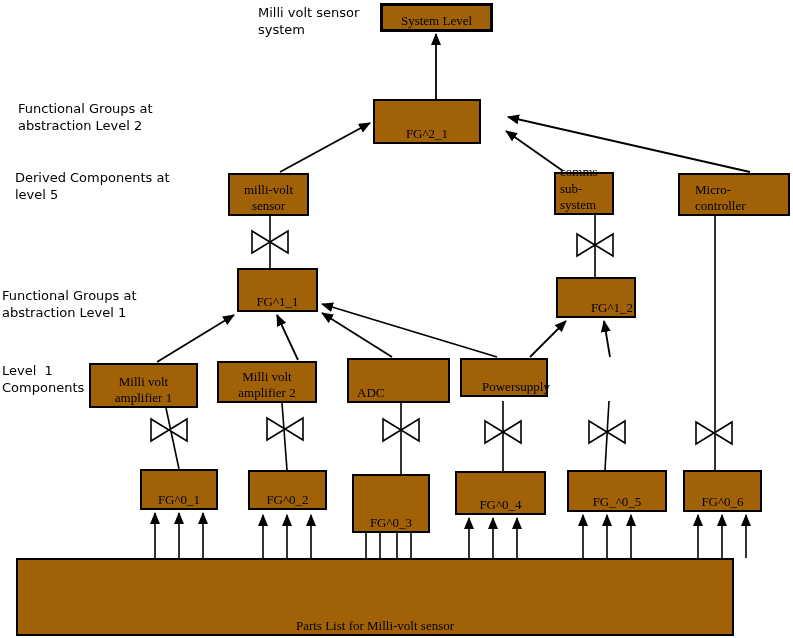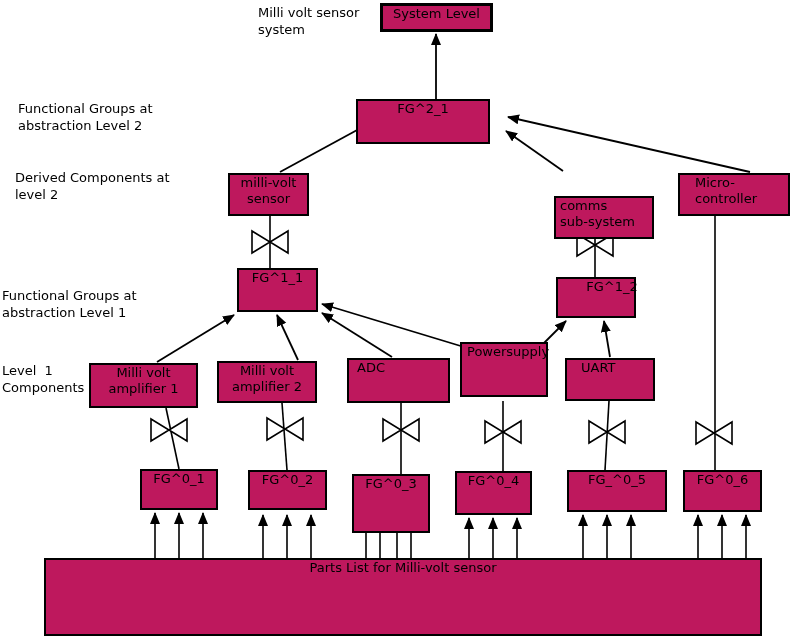--- a/index.html
+++ b/index.html
@@ -3,22 +3,22 @@
 <meta charset="utf-8">
 <style>
   html,body { margin:0; padding:0; background:#fff; }
   .stage {
     position:relative; width:793px; height:638px; background:#ffffff;
     font-family:"DejaVu Sans", sans-serif; font-size:13px; color:#000;
     overflow:hidden;
   }
   .wires { position:absolute; left:0; top:0; }
   .box {
-    position:absolute; background:#be185d; border:2px solid #000;
-    display:flex; align-items:flex-start; box-sizing:border-box; z-index:2;
+    position:absolute; background:#a16207; border:2px solid #000;
+    display:flex; align-items:flex-end; box-sizing:border-box; z-index:2;font-family:Liberation Serif, serif;
   }
   .box.center { justify-content:center; }
   .box.center span { text-align:center; }
   .box span { white-space:pre-line; line-height:1.25; }
   .box.thick { border-width:3px; }
   .lbl { position:absolute; white-space:pre; line-height:1.32; z-index:2; }
 </style>
 </head>
 <body>
 
@@ -87,38 +87,38 @@
       <path d="M589,421 L607,432 L589,443 Z M625,421 L607,432 L625,443 Z"></path>
       <path d="M696,422 L714,433 L696,444 Z M732,422 L714,433 L732,444 Z"></path>
     </g>
   </svg>
 
   <div class="lbl" style="left:258px; top:4px;">Milli volt sensor
 system</div>
   <div class="lbl" style="left:18px;  top:100px;">Functional Groups at
 abstraction Level 2</div>
   <div class="lbl" style="left:15px;  top:169px;">Derived Components at
-level 2</div>
+level 5</div>
   <div class="lbl" style="left:2px;   top:287px;">Functional Groups at
 abstraction Level 1</div>
   <div class="lbl" style="left:2px;   top:362px;">Level  1
 Components</div>
 
   <div class="box thick center" style="left:380px; top:3px; width:113px; height:29px;">
       <span>System Level</span>
     </div>
-  <div class="box center" style="left:356px; top:99px; width:134px; height:45px;">
+  <div class="box center" style="left:373px; top:99px; width:108px; height:45px;">
       <span>FG^2_1</span>
     </div>
 
   <div class="box center" style="left:228px; top:173px; width:81px; height:43px;">
       <span>milli-volt
 sensor</span>
     </div>
-  <div class="box left" style="left:554px; top:172px; width:100px; height:43px; padding-left:4px;margin-top:24px;">
+  <div class="box left" style="left:554px; top:172px; width:60px; height:43px; padding-left:4px;">
       <span>comms
 sub-system</span>
     </div>
   <div class="box left" style="left:678px; top:173px; width:112px; height:43px; padding-left:15px;">
       <span>Micro-
 controller</span>
     </div>
 
   <div class="box center" style="left:237px; top:268px; width:81px; height:44px;">
       <span>FG^1_1</span>
@@ -131,43 +131,40 @@
       <span>Milli volt
 amplifier 1</span>
     </div>
   <div class="box center" style="left:217px; top:361px; width:100px; height:42px;">
       <span>Milli volt
 amplifier 2</span>
     </div>
   <div class="box left" style="left:347px; top:358px; width:103px; height:45px; padding-left:8px;">
       <span>ADC</span>
     </div>
-  <div class="box left" style="left:460px; top:342px; width:88px; height:55px; padding-left:5px;">
+  <div class="box left" style="left:460px; top:358px; width:88px; height:39px; padding-left:20px;">
       <span>Powersupply</span>
-    </div>
-  <div class="box left" style="left:565px; top:358px; width:90px; height:43px; padding-left:14px;">
-      <span>UART</span>
     </div>
 
   <div class="box center" style="left:140px; top:469px; width:78px; height:41px;">
       <span>FG^0_1</span>
     </div>
   <div class="box center" style="left:248px; top:470px; width:79px; height:40px;">
       <span>FG^0_2</span>
     </div>
   <div class="box center" style="left:352px; top:474px; width:78px; height:59px;">
       <span>FG^0_3</span>
     </div>
-  <div class="box center" style="left:455px; top:471px; width:77px; height:44px;">
+  <div class="box center" style="left:455px; top:471px; width:91px; height:44px;">
       <span>FG^0_4</span>
     </div>
   <div class="box center" style="left:567px; top:470px; width:100px; height:42px;">
       <span>FG_^0_5</span>
     </div>
   <div class="box center" style="left:683px; top:470px; width:79px; height:42px;">
       <span>FG^0_6</span>
     </div>
 
-  <div class="box center" style="left:44px; top:558px; width:718px; height:78px;">
+  <div class="box center" style="left:16px; top:558px; width:718px; height:78px;">
       <span>Parts List for Milli-volt sensor</span>
     </div>
 
 </div>
 
 </body></html>

